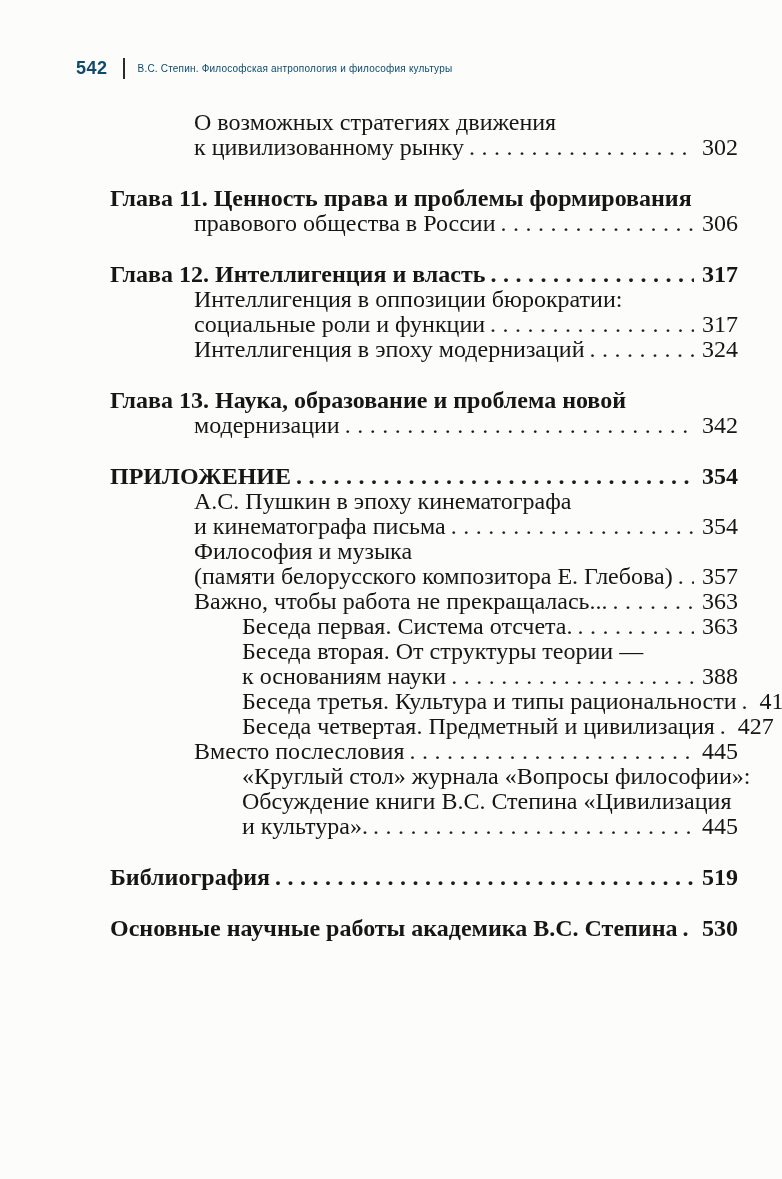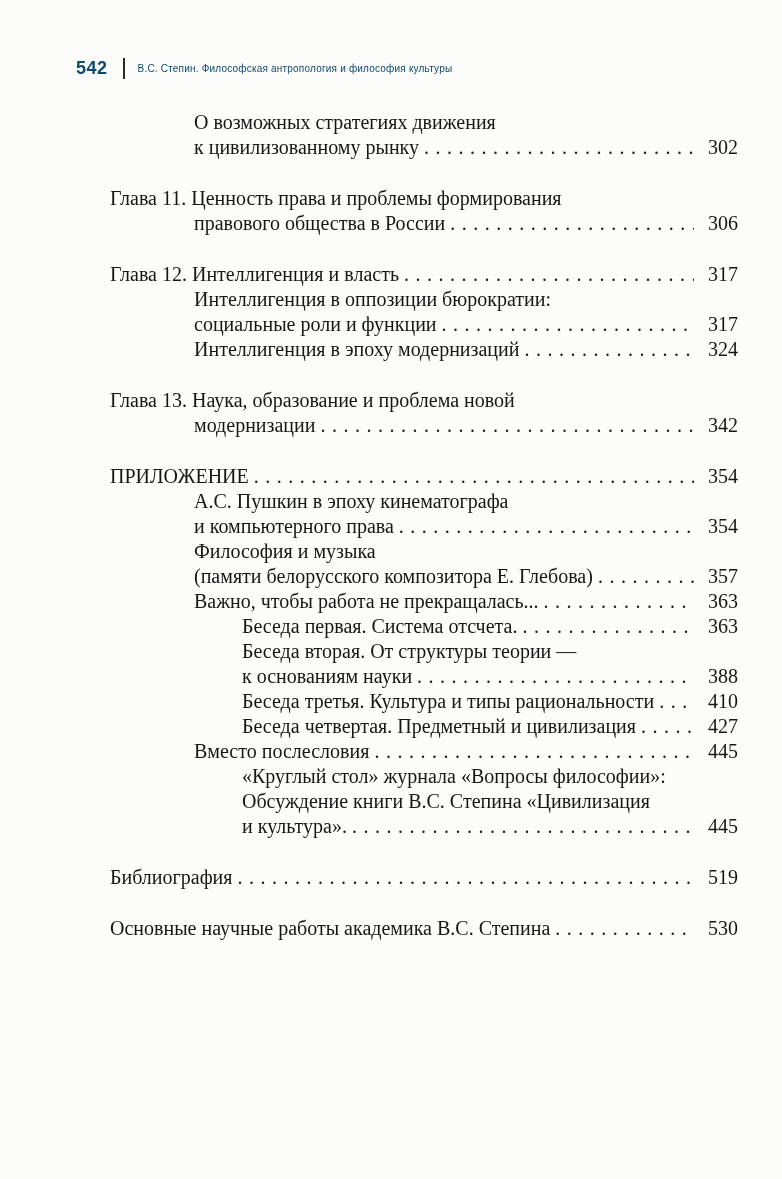--- a/index.html
+++ b/index.html
@@ -42,31 +42,31 @@
     font-size: 10px;
     font-weight: 400;
     letter-spacing: 0.2px;
   }
   
   .toc {
     position: absolute;
     left: 110px;
     top: 110px;
     width: 628px;
-    font-size: 20px;
+    font-size: 24px;
   }
   .toc-block { margin-top: 26px; }
   .toc-block:first-child { margin-top: 0; }
   .toc-line {
     display: flex;
     align-items: baseline;
     line-height: 25px;
     white-space: nowrap;
   }
-  .indent-0 { padding-left: 0; }
+  .indent-0 { padding-left: 0; font-weight: bold; }
   .indent-1 { padding-left: 84px; }
   .indent-2 { padding-left: 132px; }
   .toc-text { flex: 0 0 auto; }
   .leader {
     flex: 1 1 auto;
     overflow: hidden;
     white-space: nowrap;
     margin: 0 4px 0 5px;
     min-width: 10px;
   }
@@ -146,21 +146,21 @@
       <div class="toc-block">
         <div class="toc-line indent-0">
           <span class="toc-text">ПРИЛОЖЕНИЕ</span>
           <span class="leader"></span>
           <span class="page-num">354</span>
         </div>
         <div class="toc-line indent-1">
           <span class="toc-text">А.С. Пушкин в эпоху кинематографа</span>
         </div>
         <div class="toc-line indent-1">
-          <span class="toc-text">и компьютерного права</span>
+          <span class="toc-text">и кинематографа письма</span>
           <span class="leader"></span>
           <span class="page-num">354</span>
         </div>
         <div class="toc-line indent-1">
           <span class="toc-text">Философия и музыка</span>
         </div>
         <div class="toc-line indent-1">
           <span class="toc-text">(памяти белорусского композитора Е. Глебова)</span>
           <span class="leader"></span>
           <span class="page-num">357</span>

